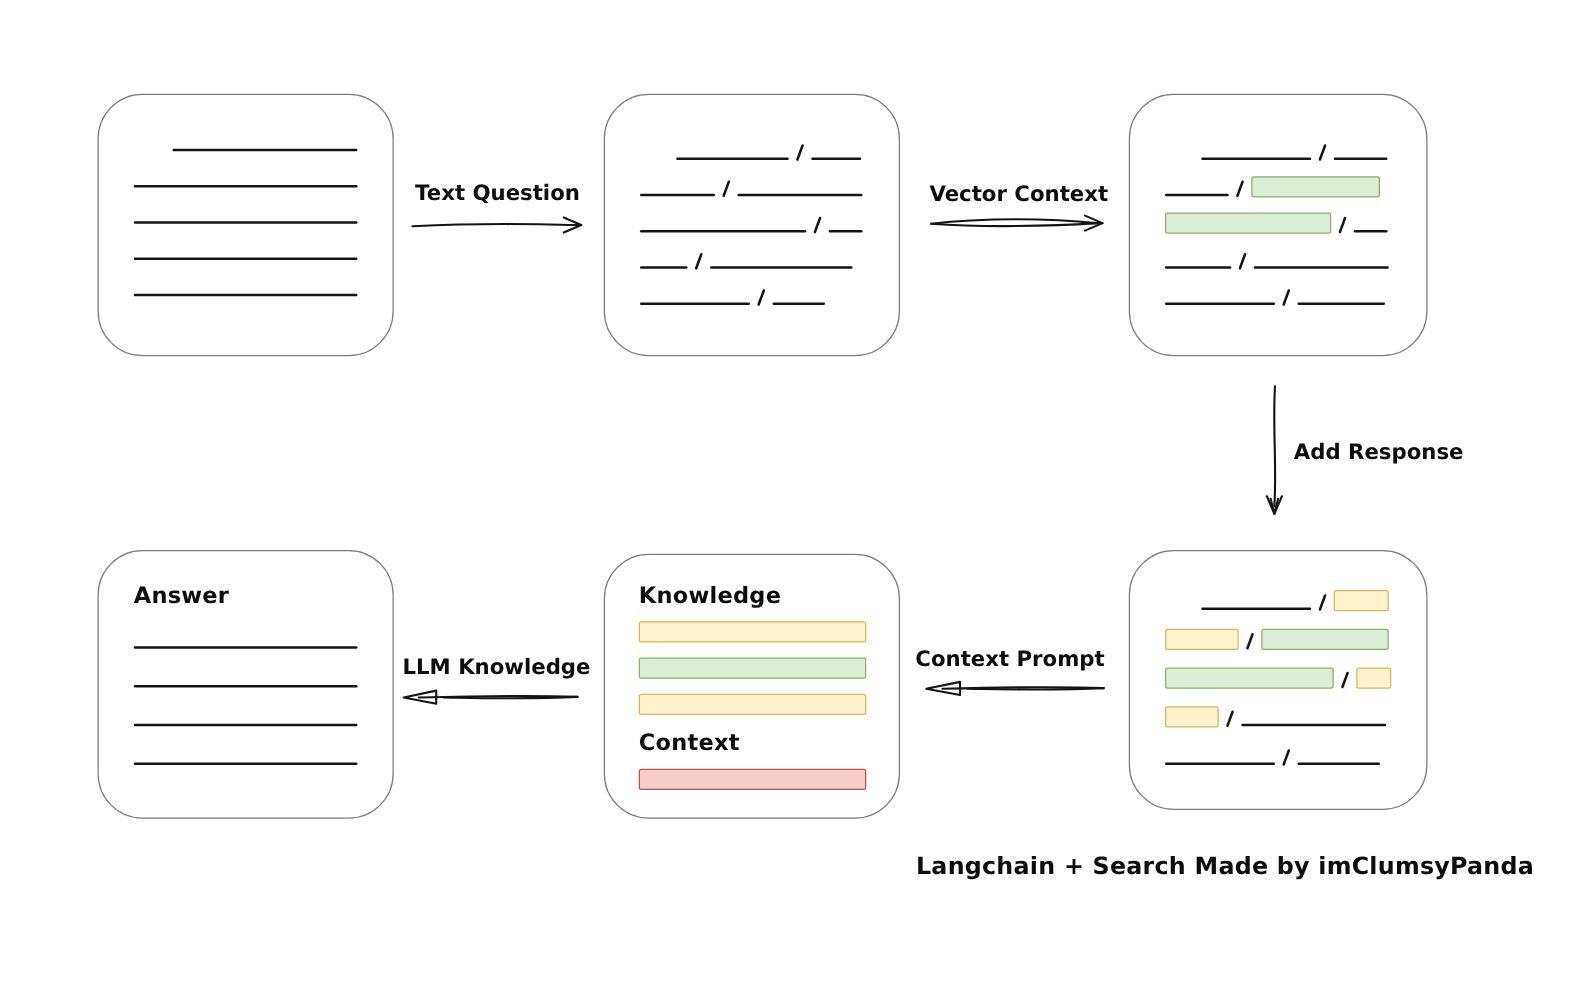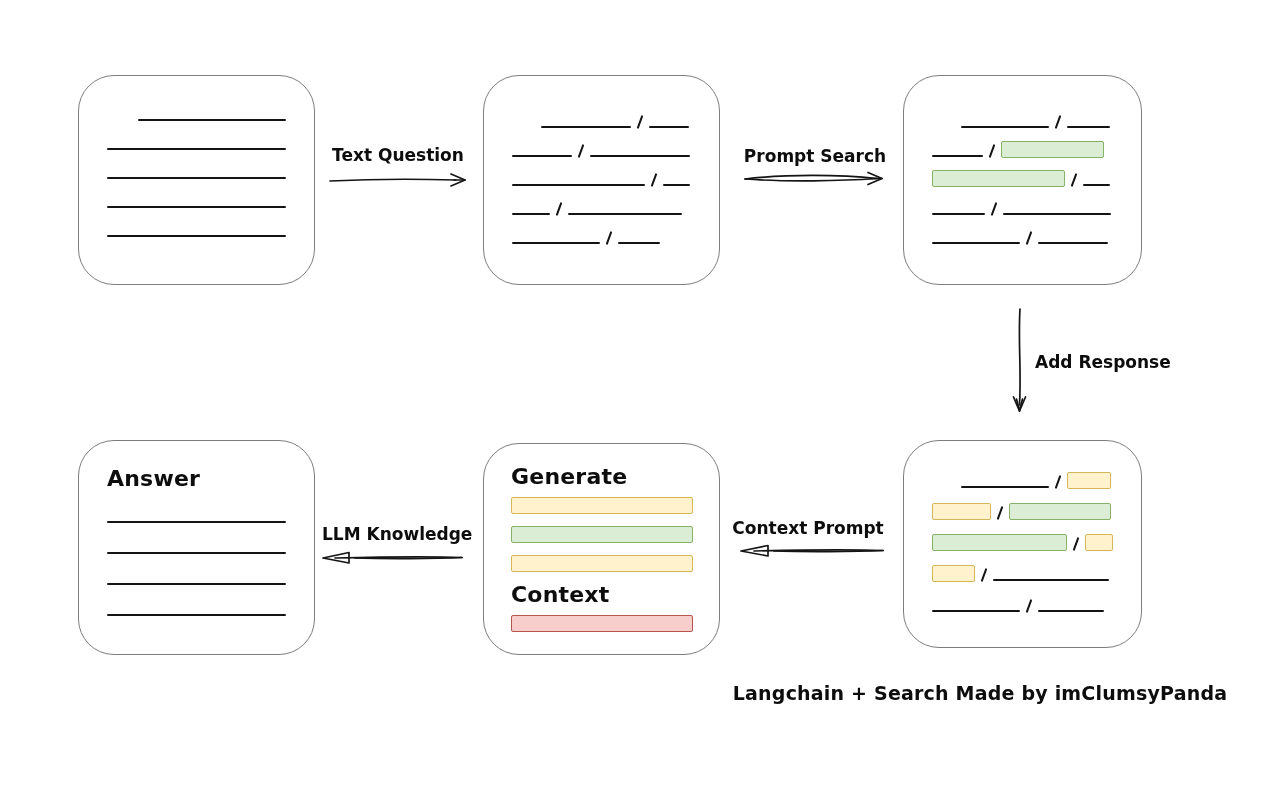--- a/index.html
+++ b/index.html
@@ -17,21 +17,21 @@
   .rows-ctx{padding-top:30px;}
   .row{display:flex;align-items:flex-end;height:18px;margin-bottom:11px;}
   .rows-ctx .row{margin-bottom:13px;}
   .seg-line{height:2px;background:var(--stroke);border-radius:1px;margin-bottom:1px;}
   .seg-slash{width:2px;height:14px;background:var(--stroke);border-radius:1px;
     transform:rotate(20deg);margin:0 8px;}
   .chip{height:15px;border-radius:2px;box-sizing:content-box;}
   .seg-green,.bar-green{background:var(--green-fill);border:1.6px solid var(--green-border);}
   .seg-yellow,.bar-yellow{background:var(--yellow-fill);border:1.6px solid var(--yellow-border);}
   .seg-red,.bar-red{background:var(--red-fill);border:1.6px solid var(--red-border);}
-  .card-heading{font-size:22px;font-weight:700;letter-spacing:.2px;color:#0d0d0d;}
+  .card-heading{font-size:18px;font-weight:700;letter-spacing:.2px;color:#0d0d0d;}
   .prompt-inner{position:absolute;inset:0;padding:22px 26px 0 27px;}
   .prompt-inner .card-heading{margin:0 0 9px 0;height:22px;line-height:22px;}
   .bar{width:180px;height:15px;border-radius:2px;margin-bottom:12px;}
   .question-heading{margin-top:10px !important;}
   .answer-inner{position:absolute;inset:0;padding:25px 28px 0 28px;}
   .ans-line{width:179px;height:2px;background:var(--stroke);border-radius:1px;margin-top:29px;}
   .ans-line:first-of-type{margin-top:30px;}
   .flow-label{position:absolute;font-size:17px;font-weight:700;color:#0d0d0d;white-space:nowrap;}
   .flow-label.centered{text-align:center;}
   .arrow{position:absolute;}
@@ -94,21 +94,21 @@
           <div class="seg-line" style="width: 114px;"></div>
         </div>
         <div class="row">
           <div class="seg-line" style="width: 88px;"></div>
           <div class="seg-slash"></div>
           <div class="seg-line" style="width: 42px;"></div>
         </div>
       </div>
   </div>
 
-  <div class="flow-label centered" style="left:741px;top:146px;width:148px">Prompt Search</div>
+  <div class="flow-label centered" style="left:741px;top:146px;width:148px">Vector Context</div>
   <svg class="arrow" style="left:741px;top:168px" width="150" height="20" viewBox="0 0 150 20">
     <path d="M4 11 C 45 6, 100 6.5, 136 10.5"></path>
     <path d="M4 11 C 45 14, 100 13, 136 10.5"></path>
     <path d="M127 4.5 L141 10.5 L127 16.5"></path>
     <path d="M130 10.5 L141 10.5"></path>
   </svg>
 
   <div class="card" style="left:903px;top:75px;width:239px;height:210px">
     <div class="rows rows-mid">
         <div class="row" style="padding-left: 29px;">
@@ -178,21 +178,21 @@
 
   <div class="flow-label centered" style="left:730px;top:518px;width:156px">Context Prompt</div>
   <svg class="arrow" style="left:734px;top:541px" width="152" height="20" viewBox="0 0 152 20">
     <path d="M149 9.5 C 110 8, 60 9, 20 10"></path>
     <path d="M149 9.5 C 110 11.5, 70 10.5, 40 10"></path>
     <path d="M34 4.5 L7 10 L34 15 Z"></path>
   </svg>
 
   <div class="card" style="left:483px;top:443px;width:237px;height:212px">
     <div class="prompt-inner">
-      <div class="card-heading">Generate</div>
+      <div class="card-heading">Knowledge</div>
       <div>
           <div class="bar bar-yellow"></div>
           <div class="bar bar-green"></div>
           <div class="bar bar-yellow"></div>
         </div>
       <div class="card-heading question-heading">Context</div>
       <div>
           <div class="bar bar-red"></div>
         </div>
     </div>

